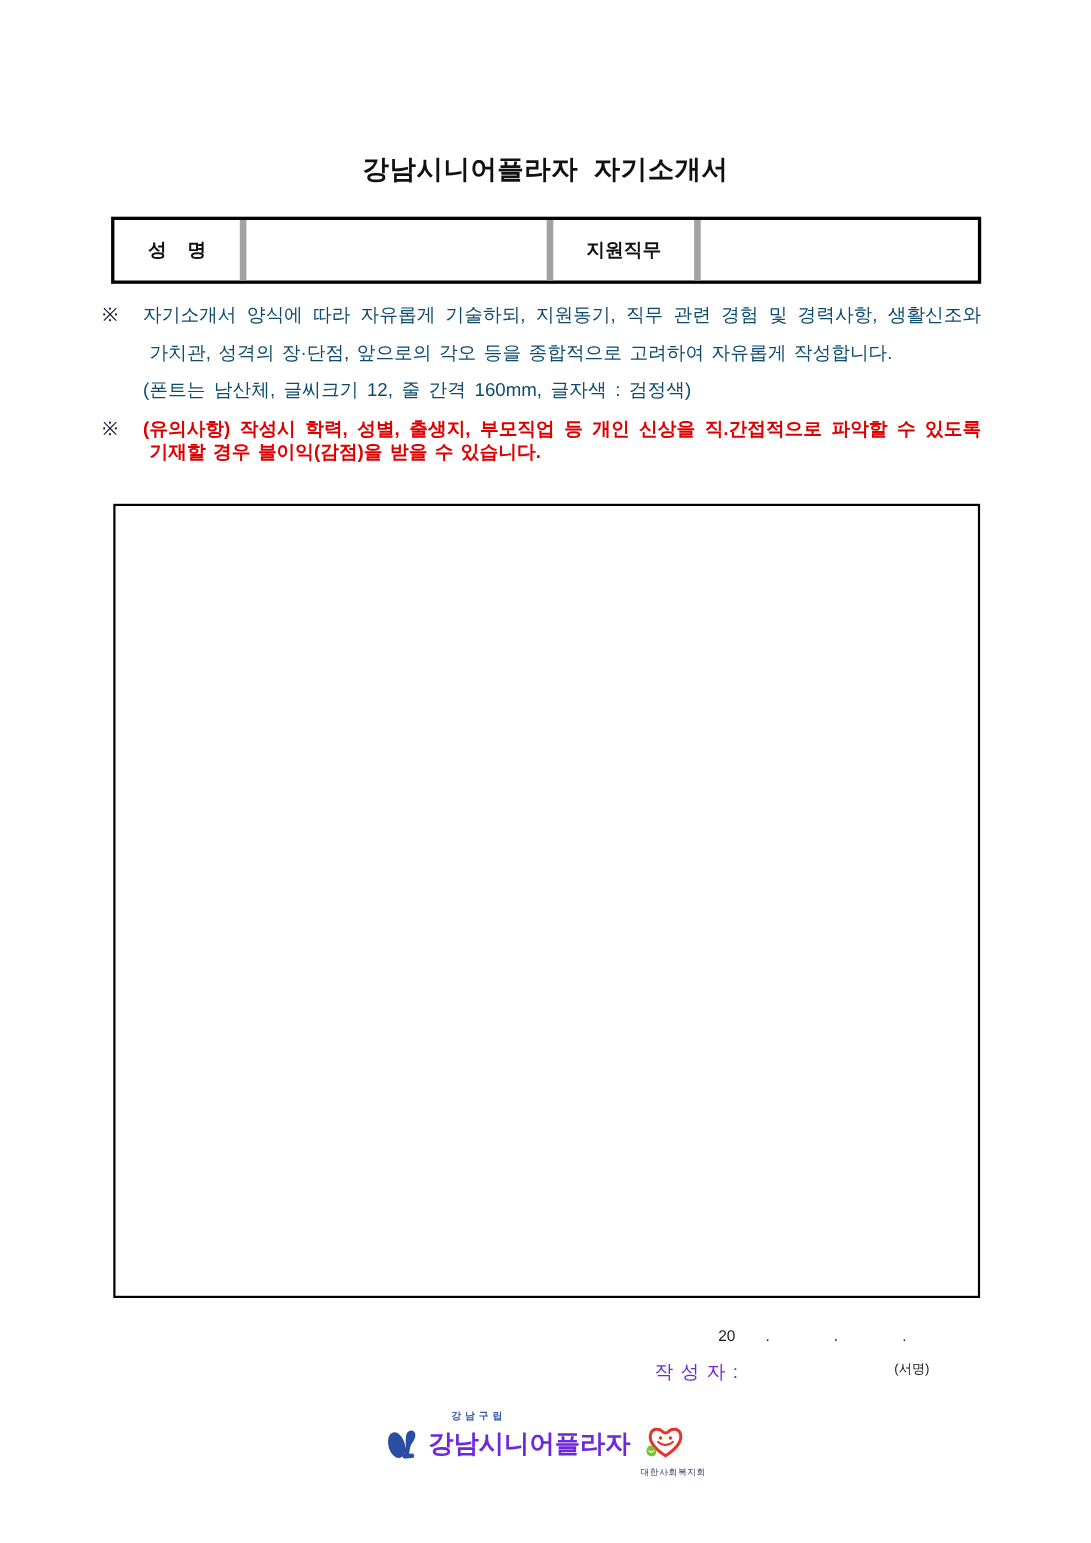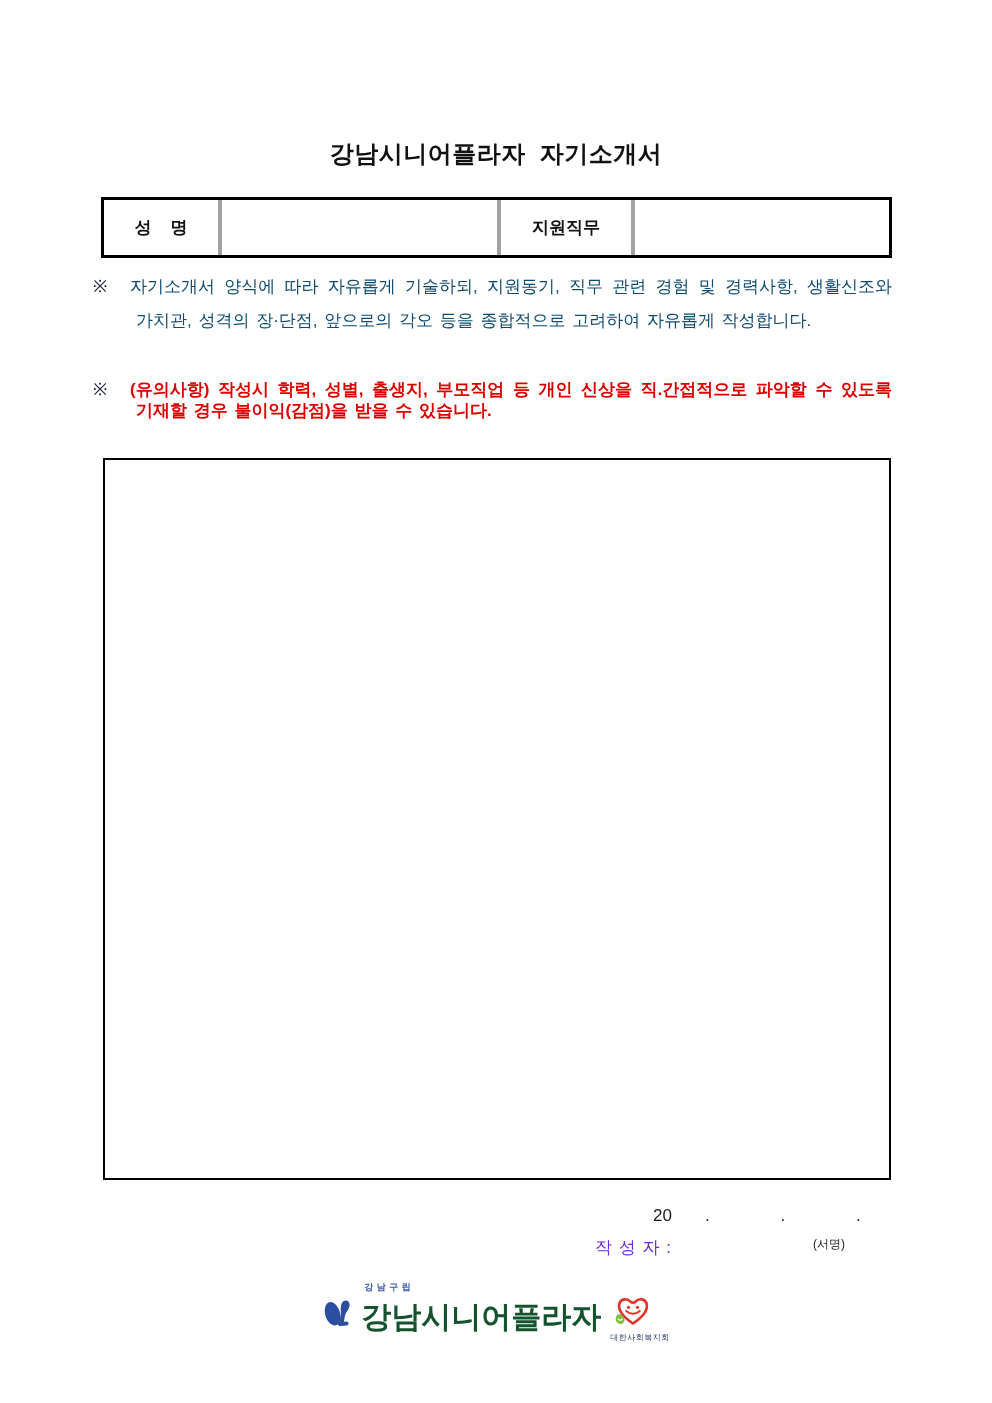--- a/index.html
+++ b/index.html
@@ -32,21 +32,21 @@
     border:3px solid #000;
     display:grid;
     grid-template-columns:114px 279px 134px 1fr;
     background:#fff;
   }
   .info-cell{
     box-sizing:border-box;
     display:flex;align-items:center;justify-content:center;
     font-size:17px;
   }
-  .info-cell + .info-cell{border-left:4px solid #a3a3a3;}
+  .info-cell + .info-cell{border-left:6px solid #a3a3a3;}
   .label-cell{font-weight:bold;white-space:pre;color:#111;}
   .input-cell{justify-content:flex-start;padding-left:10px;}
   
   .note-marker{
     position:absolute;
     font-size:17px;
     color:#16163a;
     line-height:22px;
   }
   .note-line{
@@ -68,21 +68,21 @@
     left:103px;top:458px;
     width:788px;height:722px;
     box-sizing:border-box;
     border:2px solid #000;
     background:#fff;
   }
   
   .date-line{
     position:absolute;
     left:653px;top:1206px;
-    font-size:17px;
+    font-size:14px;
     white-space:pre;
     color:#1a1a1a;
   }
   .writer-line{
     position:absolute;
     left:595px;top:1236px;
     font-size:17px;
     letter-spacing:1px;
     white-space:pre;
     color:#6d28d9;
@@ -102,26 +102,26 @@
     align-items:flex-start;
     gap:9px;
   }
   .logo-symbol{margin-top:13px;}
   .logo-text-col{display:flex;flex-direction:column;}
   .org-small{
     font-size:9px;
     letter-spacing:3.5px;
     color:#3a57a7;
     font-weight:bold;
-    margin-left:3px;
+    margin-left:21px;
   }
   .org-name{
-    font-size:30px;
+    font-size:23px;
     font-weight:bold;
-    color:#14532d;
+    color:#6d28d9;
     letter-spacing:0px;
     margin-top:3px;
   }
   .logo-heart-col{
     display:flex;flex-direction:column;
     margin-top:11px;
   }
   .partner-name{
     font-size:8px;
     color:#2e3e6e;
@@ -139,20 +139,21 @@
   <div class="info-table">
     <div class="info-cell label-cell">성    명</div>
     <div class="info-cell input-cell"></div>
     <div class="info-cell label-cell">지원직무</div>
     <div class="info-cell input-cell"></div>
   </div>
 
   <span class="note-marker" style="left:93px;top:276px;">※</span>
   <div class="note-line justify-line" style="left:130px;top:276px;">자기소개서 양식에 따라 자유롭게 기술하되, 지원동기, 직무 관련 경험 및 경력사항, 생활신조와</div>
   <div class="note-line" style="left:136px;top:310px;word-spacing:2px;">가치관, 성격의 장·단점, 앞으로의 각오 등을 종합적으로 고려하여 자유롭게 작성합니다.</div>
+  <div class="note-line" style="left:130px;top:344px;word-spacing:3px;">(폰트는 남산체, 글씨크기 12, 줄 간격 160mm, 글자색 : 검정색)</div>
 
   <span class="note-marker" style="left:93px;top:379px;">※</span>
   <div class="note-line justify-line warn" style="left:130px;top:379px;">(유의사항) 작성시 학력, 성별, 출생지, 부모직업 등 개인 신상을 직.간접적으로 파악할 수 있도록</div>
   <div class="note-line warn" style="left:136px;top:400px;word-spacing:2px;">기재할 경우 불이익(감점)을 받을 수 있습니다.</div>
 
   <div class="essay-box"></div>
 
   <div class="date-line">20       .               .               .</div>
   <div class="writer-line">작 성 자 :</div>
   <div class="sign-label">(서명)</div>

